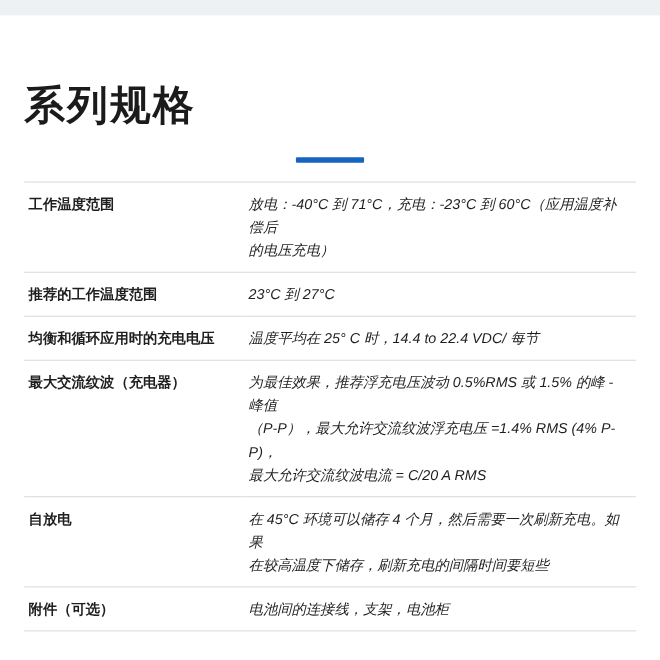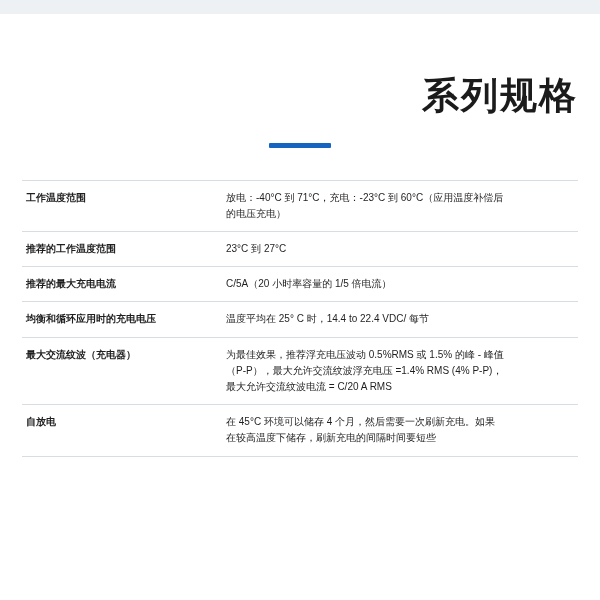--- a/index.html
+++ b/index.html
@@ -40,21 +40,21 @@
   .content {
     position: absolute;
     left: 0;
     top: 14px;
     width: 600px;
     height: 564px;
     box-sizing: border-box;
     padding: 0 22px;
   }
   .title-block {
-    text-align: right;
+    text-align: left;
     padding-top: 62px;
   }
   .title {
     font-size: 37px;
     font-weight: bold;
     letter-spacing: 2px;
     color: #1b1b1b;
     line-height: 1.1;
   }
   .title-rule-wrap {
@@ -63,45 +63,46 @@
     display: flex;
     justify-content: center;
   }
   .title-rule {
     width: 62px;
     height: 5px;
     background: #1565c0;
     border-radius: 1px;
   }
   table.spec {
-    margin-top: 32px;
+    margin-top: 17px;
     width: 556px;
     border-collapse: collapse;
     table-layout: fixed;
-    font-size: 10px;
+    font-size: 13px;
   }
   table.spec td {
     vertical-align: top;
     padding: 9px 6px 9px 4px;
     border-bottom: 1px solid #d8dde2;
     line-height: 1.62;
     color: #1f1f1f;
   }
   table.spec tr:first-child td {
     border-top: 1px solid #d8dde2;
   }
   td.label {
     width: 190px;
     font-weight: bold;
     padding-left: 6px;
     color: #141414;
   }
   td.value {
     padding-left: 14px;
     color: #222222;
+    font-style: italic;
   }
   .val-line {
     display: block;
   }
 </style>
 </head>
 <body>
 
 <div class="page">
 
@@ -125,45 +126,45 @@
               <span class="val-line">的电压充电）</span>
             </td>
           </tr>
           <tr>
             <td class="label">推荐的工作温度范围</td>
             <td class="value">
               <span class="val-line">23°C 到 27°C</span>
             </td>
           </tr>
           <tr>
-            <td class="label">推荐的最大充电电流</td>
-            <td class="value">
-              <span class="val-line">C/5A（20 小时率容量的 1/5 倍电流）</span>
-            </td>
-          </tr>
-          <tr>
             <td class="label">均衡和循环应用时的充电电压</td>
             <td class="value">
               <span class="val-line">温度平均在 25° C 时，14.4 to 22.4 VDC/ 每节</span>
             </td>
           </tr>
           <tr>
             <td class="label">最大交流纹波（充电器）</td>
             <td class="value">
               <span class="val-line">为最佳效果，推荐浮充电压波动 0.5%RMS 或 1.5% 的峰 - 峰值</span>
               <span class="val-line">（P-P），最大允许交流纹波浮充电压 =1.4% RMS (4% P-P)，</span>
               <span class="val-line">最大允许交流纹波电流 = C/20 A RMS</span>
             </td>
           </tr>
           <tr>
             <td class="label">自放电</td>
             <td class="value">
               <span class="val-line">在 45°C 环境可以储存 4 个月，然后需要一次刷新充电。如果</span>
               <span class="val-line">在较高温度下储存，刷新充电的间隔时间要短些</span>
             </td>
           </tr>
+          <tr>
+            <td class="label">附件（可选）</td>
+            <td class="value">
+              <span class="val-line">电池间的连接线，支架，电池柜</span>
+            </td>
+          </tr>
         </tbody>
     </table>
 
   </div>
 
   <div class="bottom-band"></div>
 </div>
 
 </body></html>

